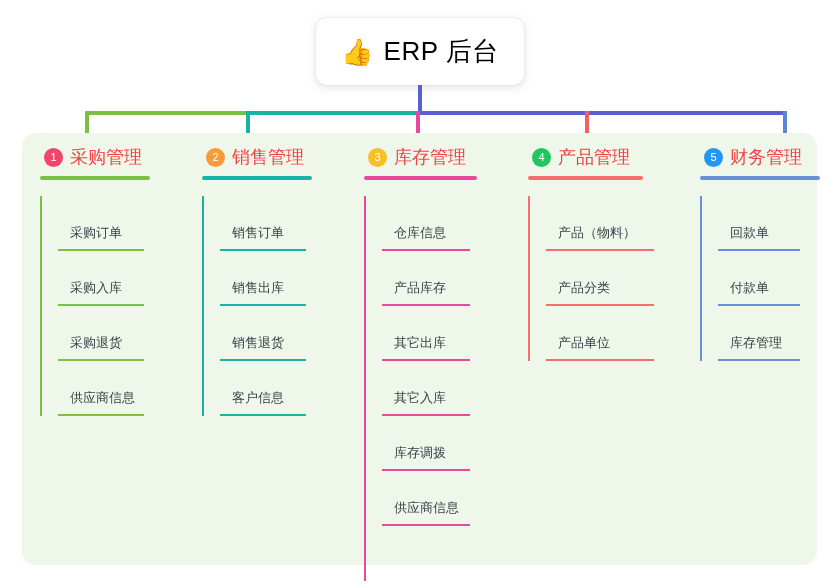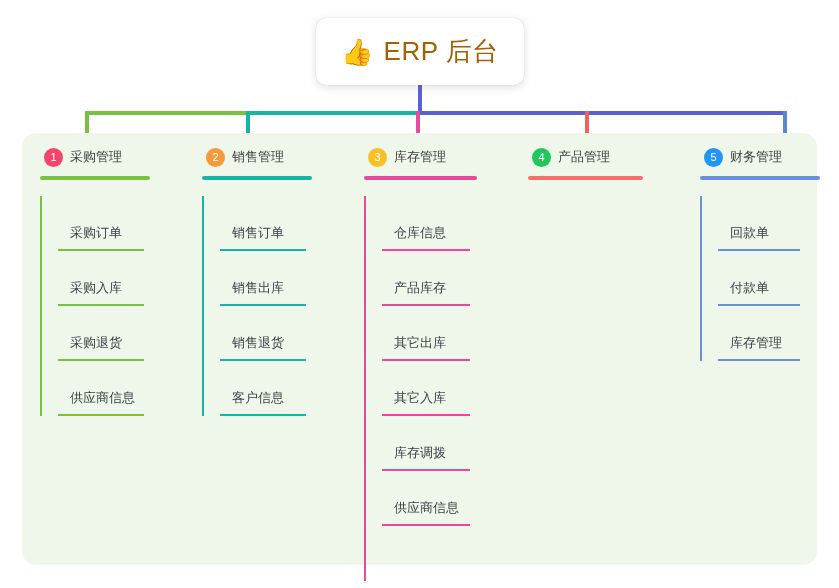--- a/index.html
+++ b/index.html
@@ -27,21 +27,21 @@
     display: flex; align-items: center; justify-content: center;
     gap: 10px;
   }
   #root-node .emoji {
     font-size: 26px;
     line-height: 1;
     filter: saturate(1.1);
   }
   #root-node .title {
     font-size: 26px;
-    color: #a16207;
+    color: #000000;
     letter-spacing: 0.5px;
     white-space: nowrap;
   }
 
   
   .conn { position: absolute; }
 
   
   #stem {
     left: 418px; top: 85px;
@@ -90,22 +90,22 @@
   }
   .badge {
     width: 19px; height: 19px; border-radius: 50%;
     color: #ffffff;
     font-size: 11px;
     display: flex; align-items: center; justify-content: center;
     flex: 0 0 auto;
     line-height: 1;
   }
   .col-title {
-    font-size: 13px;
-    color: #404040;
+    font-size: 18px;
+    color: #ef4444;
     white-space: nowrap;
   }
   .head-rule {
     height: 4px;
     border-radius: 2px;
     margin-top: 7px;
   }
   #col-1 .head-rule { width: 110px; }
   #col-2 .head-rule { width: 110px; }
   #col-3 .head-rule { width: 113px; }
@@ -254,20 +254,35 @@
           <div class="leaf-rule" style="background: rgb(232, 73, 154);"></div>
         </div>
       </div>
     </div>
   <div class="col" id="col-4">
       <div class="col-head">
         <span class="badge" style="background: rgb(34, 197, 94);">4</span>
         <span class="col-title">产品管理</span>
       </div>
       <div class="head-rule" style="background: rgb(244, 112, 108);"></div>
+      <div class="leaf-list" style="color: rgb(244, 112, 108);">
+        <div class="spine" style="height: 165px;"></div>
+        <div class="leaf">
+          <span class="leaf-label">产品（物料）</span>
+          <div class="leaf-rule" style="background: rgb(244, 112, 108);"></div>
+        </div>
+        <div class="leaf">
+          <span class="leaf-label">产品分类</span>
+          <div class="leaf-rule" style="background: rgb(244, 112, 108);"></div>
+        </div>
+        <div class="leaf">
+          <span class="leaf-label">产品单位</span>
+          <div class="leaf-rule" style="background: rgb(244, 112, 108);"></div>
+        </div>
+      </div>
     </div>
   <div class="col" id="col-5">
       <div class="col-head">
         <span class="badge" style="background: rgb(33, 150, 243);">5</span>
         <span class="col-title">财务管理</span>
       </div>
       <div class="head-rule" style="background: rgb(107, 143, 216);"></div>
       <div class="leaf-list" style="color: rgb(107, 143, 216);">
         <div class="spine" style="height: 165px;"></div>
         <div class="leaf">

